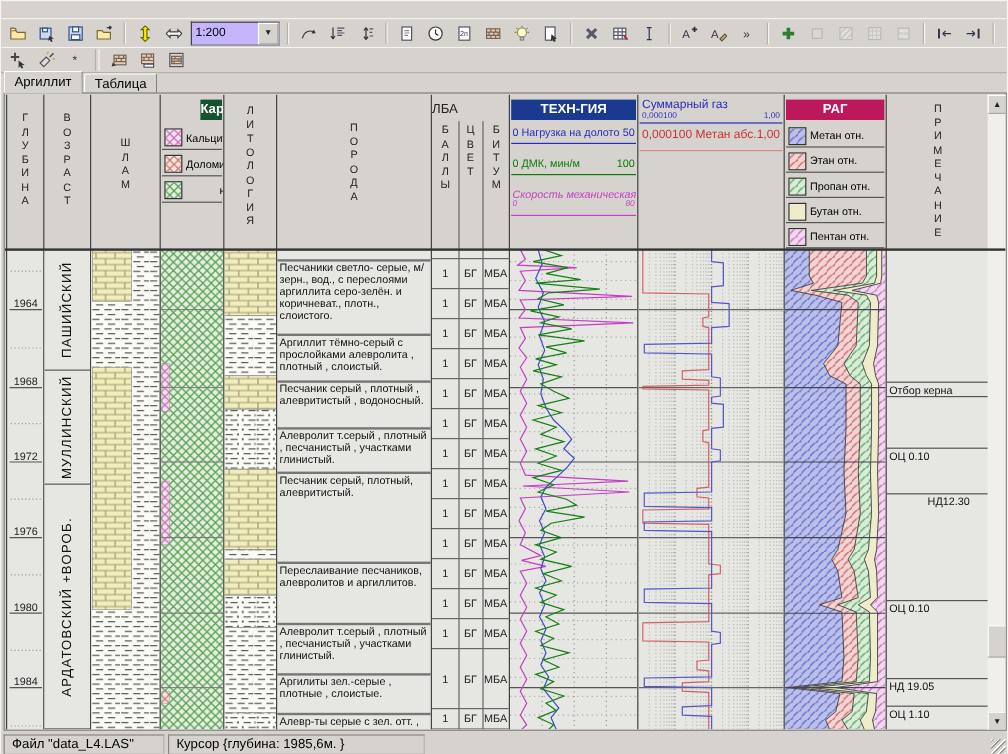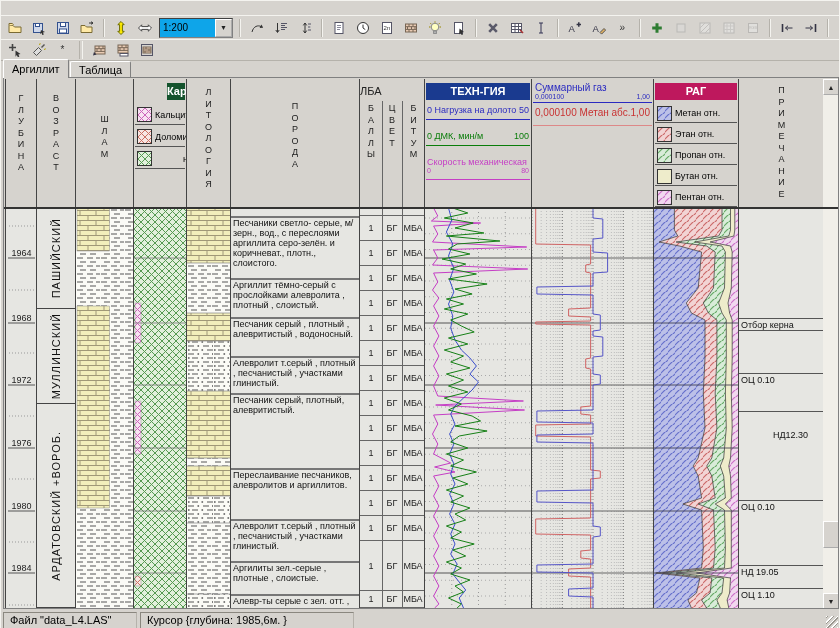--- a/index.html
+++ b/index.html
@@ -15,21 +15,21 @@
   .toolbar{position:absolute;left:0;width:100%;display:flex;align-items:center;
            background:#d6d3ce;border-top:1px solid #f4f3ef;border-bottom:1px solid #b5b2ab;}
   .tb1{top:14px;height:23px;}
   .tb2{top:38px;height:20px;}
   .tb-group{display:flex;align-items:center;padding:0 2px;height:100%;}
   .tb-sep{width:2px;height:18px;margin:0 2px;border-left:1px solid #b5b2ab;border-right:1px solid #f4f3ef;}
   .tbtn{width:22px;height:20px;display:flex;align-items:center;justify-content:center;
         border:1px solid transparent;}
   .tbtn.dis{opacity:.45;}
   .tbtn svg{width:14px;height:14px;}
-  .combo{height:18px;background:#0ea5e9;border:1px solid #808080;border-top-color:#404040;border-left-color:#404040;
+  .combo{height:18px;background:#c4b5fd;border:1px solid #808080;border-top-color:#404040;border-left-color:#404040;
          display:flex;align-items:center;font-size:10px;margin:16px 2px;}
   .combo .cval{flex:1;padding:0 3px;white-space:nowrap;}
   .combo .cbtn{width:15px;height:16px;background:#d6d3ce;border:1px outset #fff;
                display:flex;align-items:center;justify-content:center;font-size:7px;color:#222;}
   
   .tabbar{position:absolute;left:0;top:58px;width:100%;height:18px;}
   .tab{position:absolute;top:2px;height:16px;padding:0 8px;line-height:16px;font-size:11px;
        background:#d6d3ce;border:1px solid #808080;border-bottom:none;border-top-color:#fff;border-left-color:#fff;
        border-radius:2px 2px 0 0;}
   .tab.active{top:0;height:18px;line-height:18px;z-index:3;}
@@ -649,21 +649,21 @@
           <div class="lba-cell" style="width: 20px;">БГ</div>
           <div class="lba-cell" style="flex: 1 1 0%;">МБА</div>
         </div>
       </div>
       <div class="col-h" style="left: 420px; width: 107px;">
         <div class="hdr-bar" style="background: rgb(26, 58, 143);">ТЕХН-ГИЯ</div>
         <div class="scale-row" style="top: 26px; color: rgb(42, 42, 192);"><span>0 </span><span>Нагрузка на долото</span><span style="position: absolute; right: 0px;">50</span></div>
         <div class="scale-line" style="top: 40px; border-color: rgb(42, 42, 192);"></div>
         <div class="scale-row" style="top: 52px; color: rgb(10, 125, 10);"><span>0 </span><span>ДМК, мин/м</span><span style="position: absolute; right: 0px;">100</span></div>
         <div class="scale-line" style="top: 66px; border-color: rgb(10, 125, 10);"></div>
-        <div class="scale-row" style="top: 78px; color: rgb(197, 62, 197);"><span>Скорость механическая</span><div style="position: relative; font-size: 7px; height: 8px;"><span>0</span><span style="position: absolute; right: 0px;">80</span></div></div>
+        <div class="scale-row" style="top: 78px; color: rgb(197, 62, 197); font-style: italic;"><span>Скорость механическая</span><div style="position: relative; font-size: 7px; height: 8px;"><span>0</span><span style="position: absolute; right: 0px;">80</span></div></div>
         <div class="scale-line" style="top: 100px; border-color: rgb(197, 62, 197);"></div>
       </div>
       <div class="col-b" style="left: 420px; width: 107px;"><svg width="107" height="400">
           <line x1="26.75" x2="26.75" y1="0" y2="400" stroke="#999" stroke-dasharray="1 3"></line>
           <line x1="53.5" x2="53.5" y1="0" y2="400" stroke="#999" stroke-dasharray="1 3"></line>
           <line x1="80.25" x2="80.25" y1="0" y2="400" stroke="#999" stroke-dasharray="1 3"></line>
           <line x1="0" x2="107" y1="10" y2="10" stroke="#aaa" stroke-dasharray="1 3"></line>
           <line x1="0" x2="107" y1="25.75" y2="25.75" stroke="#aaa" stroke-dasharray="1 3"></line>
           <line x1="0" x2="107" y1="41.5" y2="41.5" stroke="#aaa" stroke-dasharray="1 3"></line>
           <line x1="0" x2="107" y1="57.25" y2="57.25" stroke="#aaa" stroke-dasharray="1 3"></line>
@@ -814,21 +814,21 @@
 И
 Е</div>
       </div>
       <div class="col-b" style="left: 734px; width: 86px;">
         <div class="note-line" style="top: 110px;"></div>
         <div class="note-text" style="top: 112px;">Отбор керна</div>
         <div class="note-line" style="top: 122px;"></div>
         <div class="note-line" style="top: 165px;"></div>
         <div class="note-text" style="top: 167px;">ОЦ 0.10</div>
         <div class="note-line" style="top: 203px;"></div>
-        <div class="note-text" style="top: 222px; padding-left: 32px;">НД12.30</div>
+        <div class="note-text" style="top: 205px; padding-left: 32px;">НД12.30</div>
         <div class="note-line" style="top: 292px;"></div>
         <div class="note-text" style="top: 294px;">ОЦ 0.10</div>
         <div class="note-line" style="top: 357px;"></div>
         <div class="note-text" style="top: 359px;">НД 19.05</div>
         <div class="note-line" style="top: 380px;"></div>
         <div class="note-text" style="top: 382px;">ОЦ 1.10</div>
       </div>
       <div class="sbar" style="left: 819px;">
         <div class="sbtn" style="top: 0px;">▲</div>
         <div class="sbtn" style="top: 514px;">▼</div>

